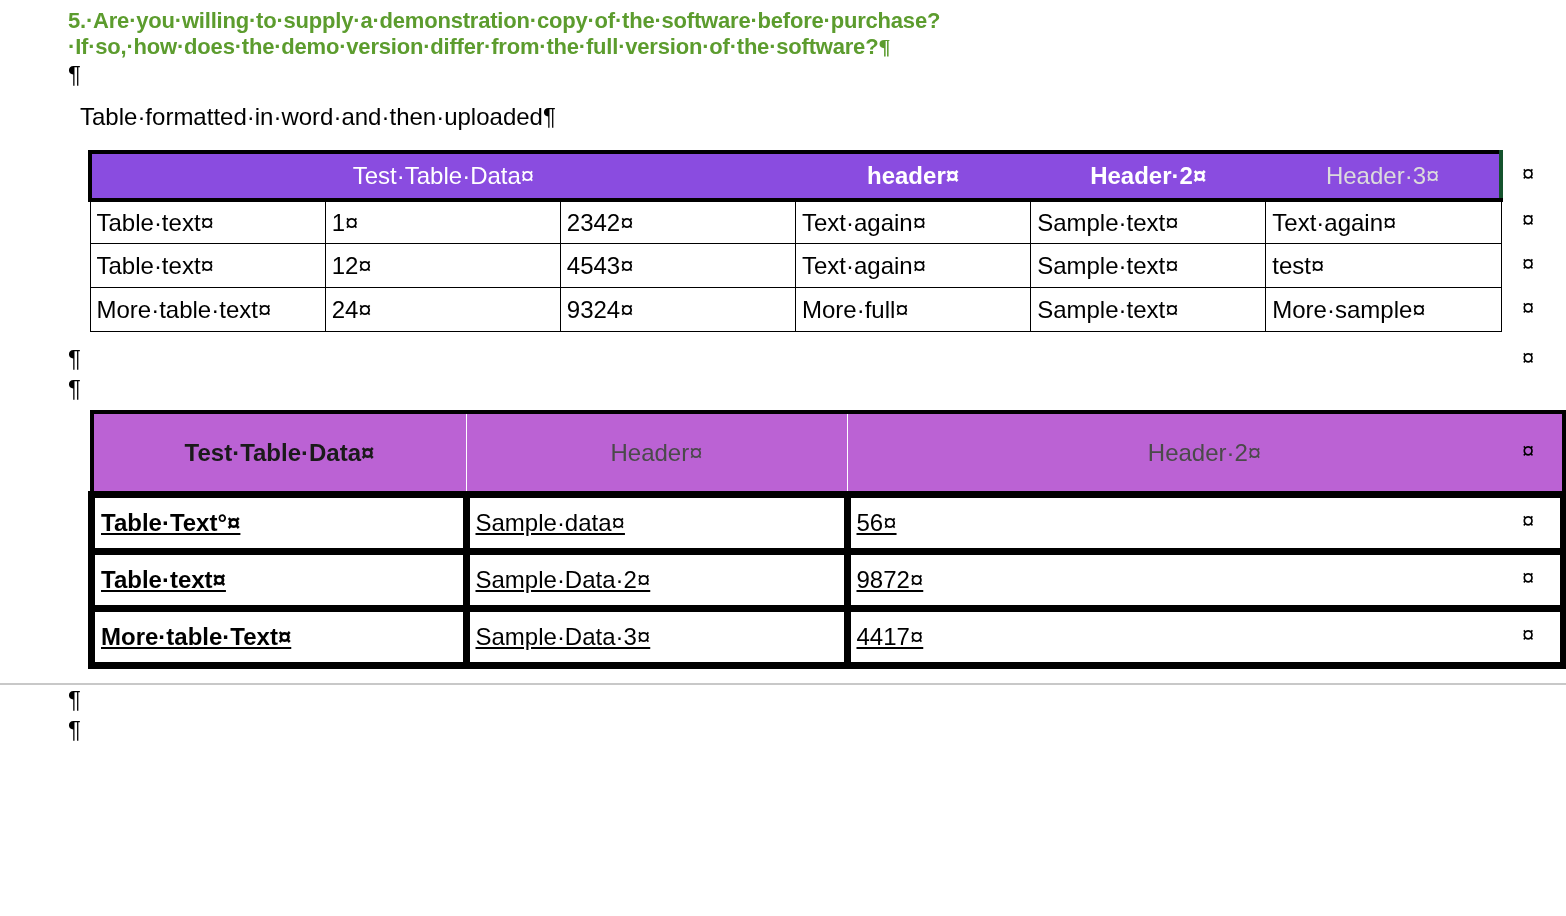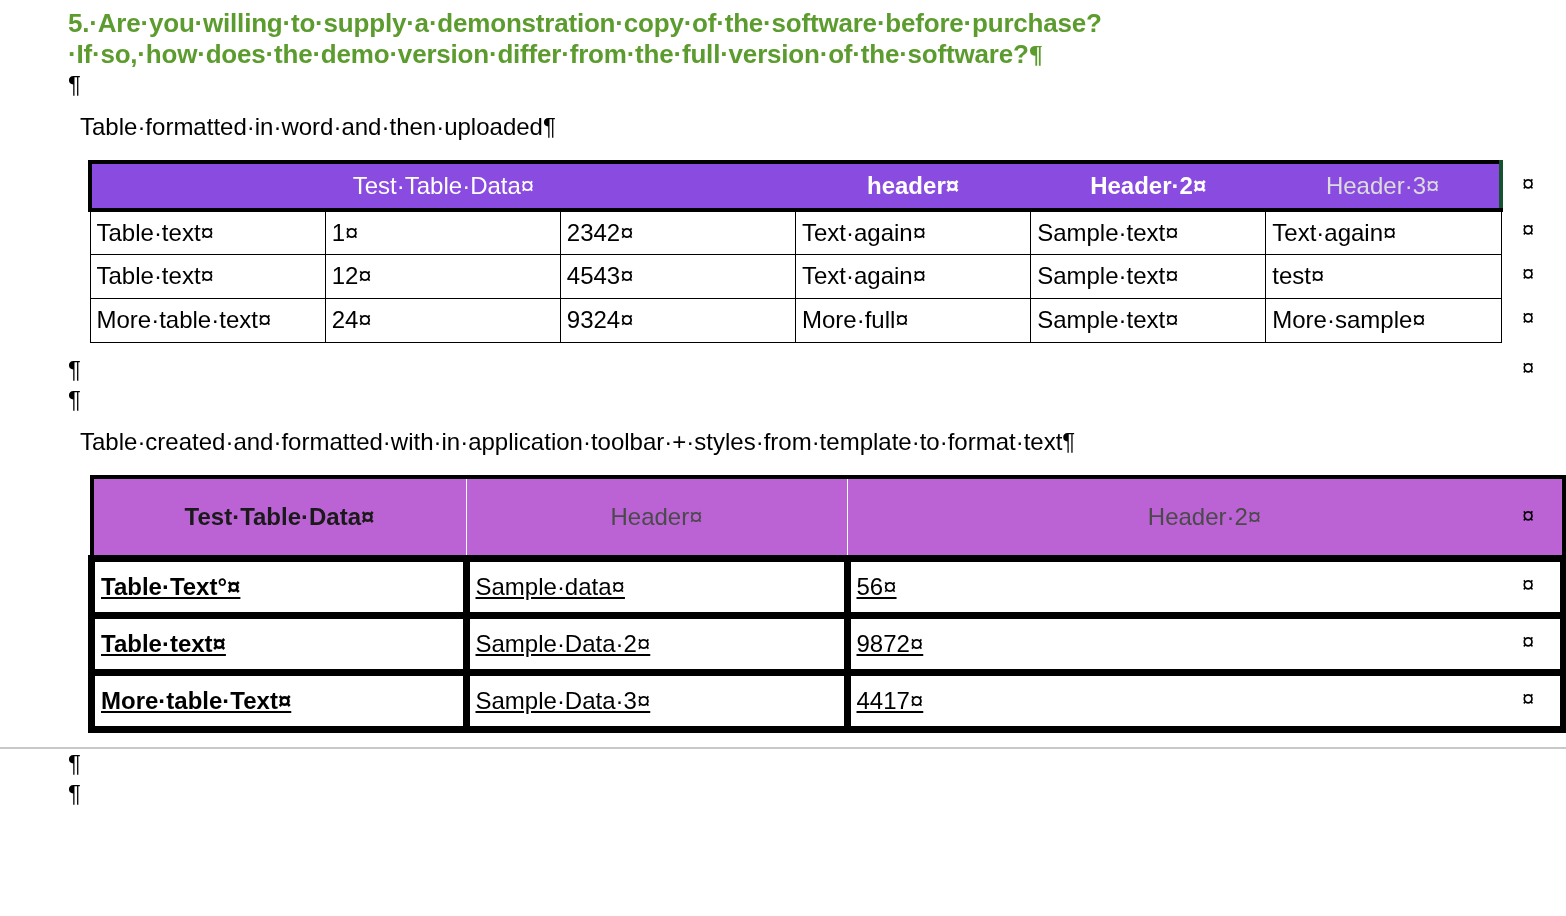--- a/index.html
+++ b/index.html
@@ -18,21 +18,21 @@
     position: relative;
     width: 1566px;
     height: 916px;
     box-sizing: border-box;
     padding: 0 0 0 0;
   }
   .heading {
     color: #5c9c2e;
     font-family: "Liberation Sans", sans-serif;
     font-weight: bold;
-    font-size: 26px;
+    font-size: 22px;
     line-height: 1.18;
     letter-spacing: -0.2px;
     margin: 0;
     padding: 8px 40px 0 68px;
   }
   .pilcrow {
     color: #000000;
     font-family: "Liberation Serif", serif;
   }
   .heading .pilcrow { color: #5c9c2e; }
@@ -199,21 +199,20 @@
       <div style="height:44px">¤</div>
       <div style="height:56px">¤</div>
     </div>
   </div>
 
   <div class="spacer-12"></div>
 
   <p class="para-empty">¶</p>
   <p class="para-empty">¶</p>
 
-  <p class="para">Table·created·and·formatted·with·in·application·toolbar·+·styles·from·template·to·format·text¶</p>
 
   <div class="spacer-6"></div>
 
   <div class="table-block">
     <table class="doc-table" id="table2">
       <thead>
         <tr>
           <th class="first bold" style="width:360px">Test·Table·Data¤</th>
           <th class="grey" style="width:368px">Header¤</th>
           <th class="grey last" style="width:702px">Header·2¤</th>

